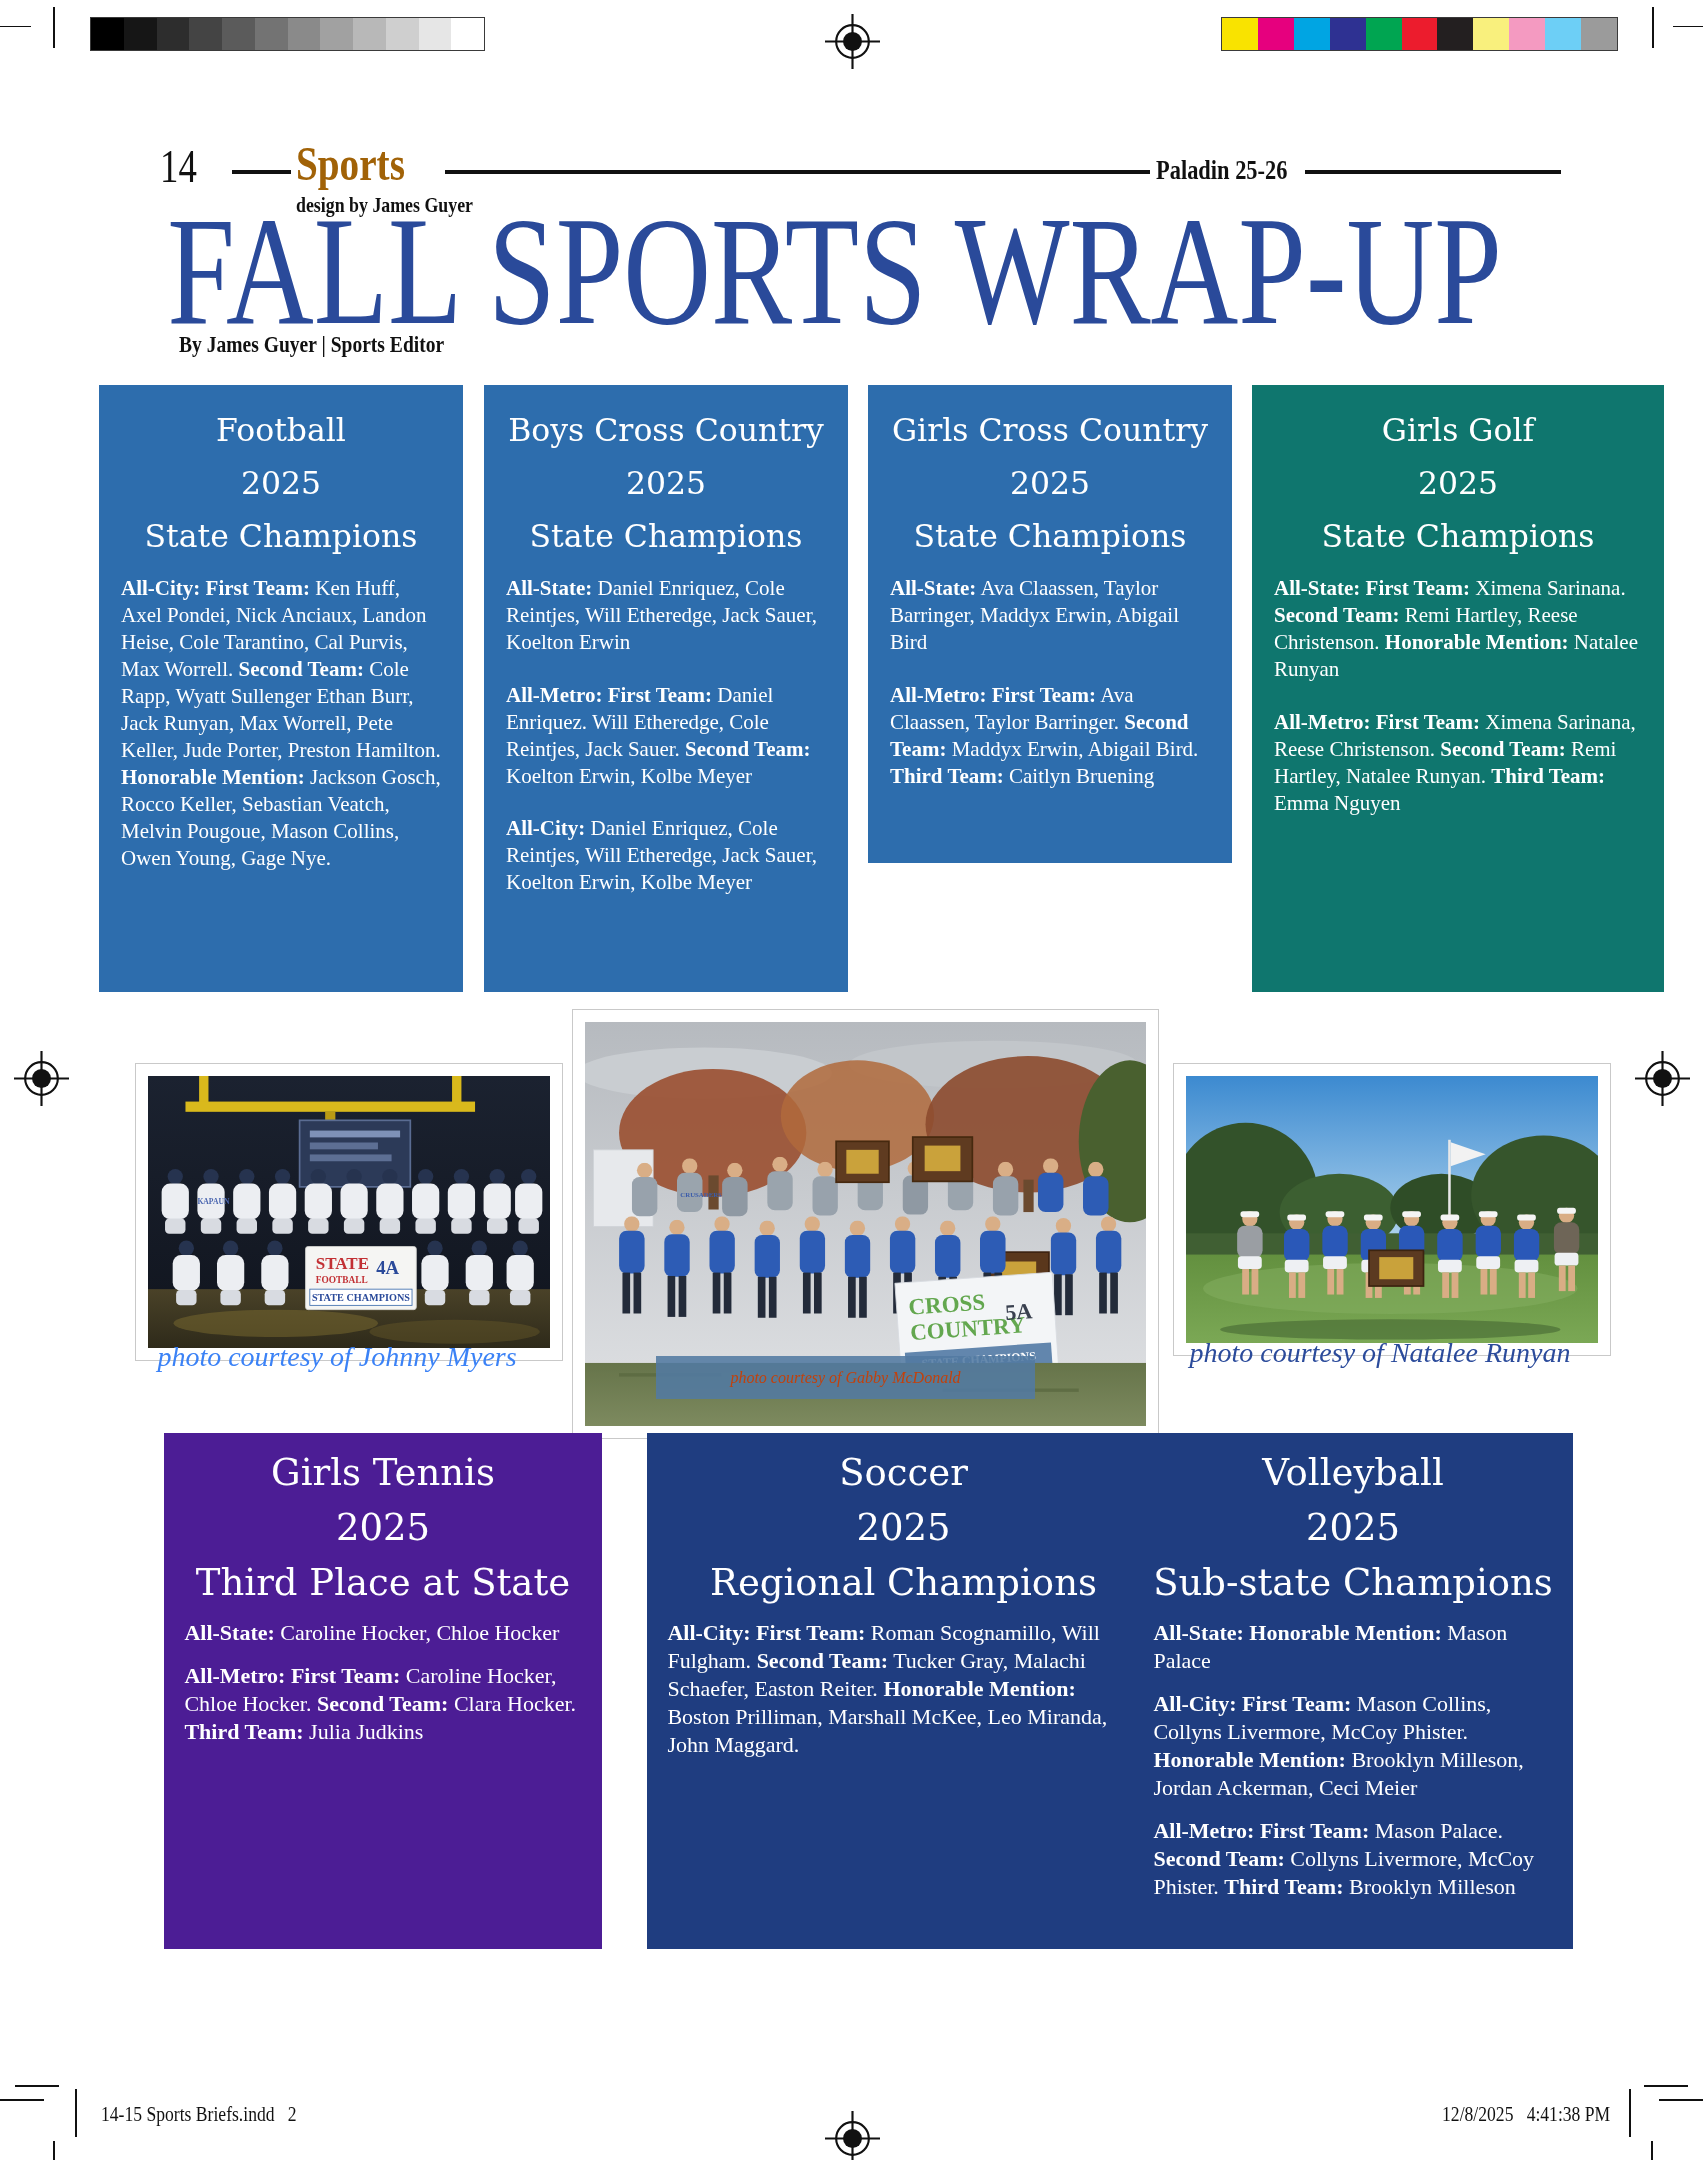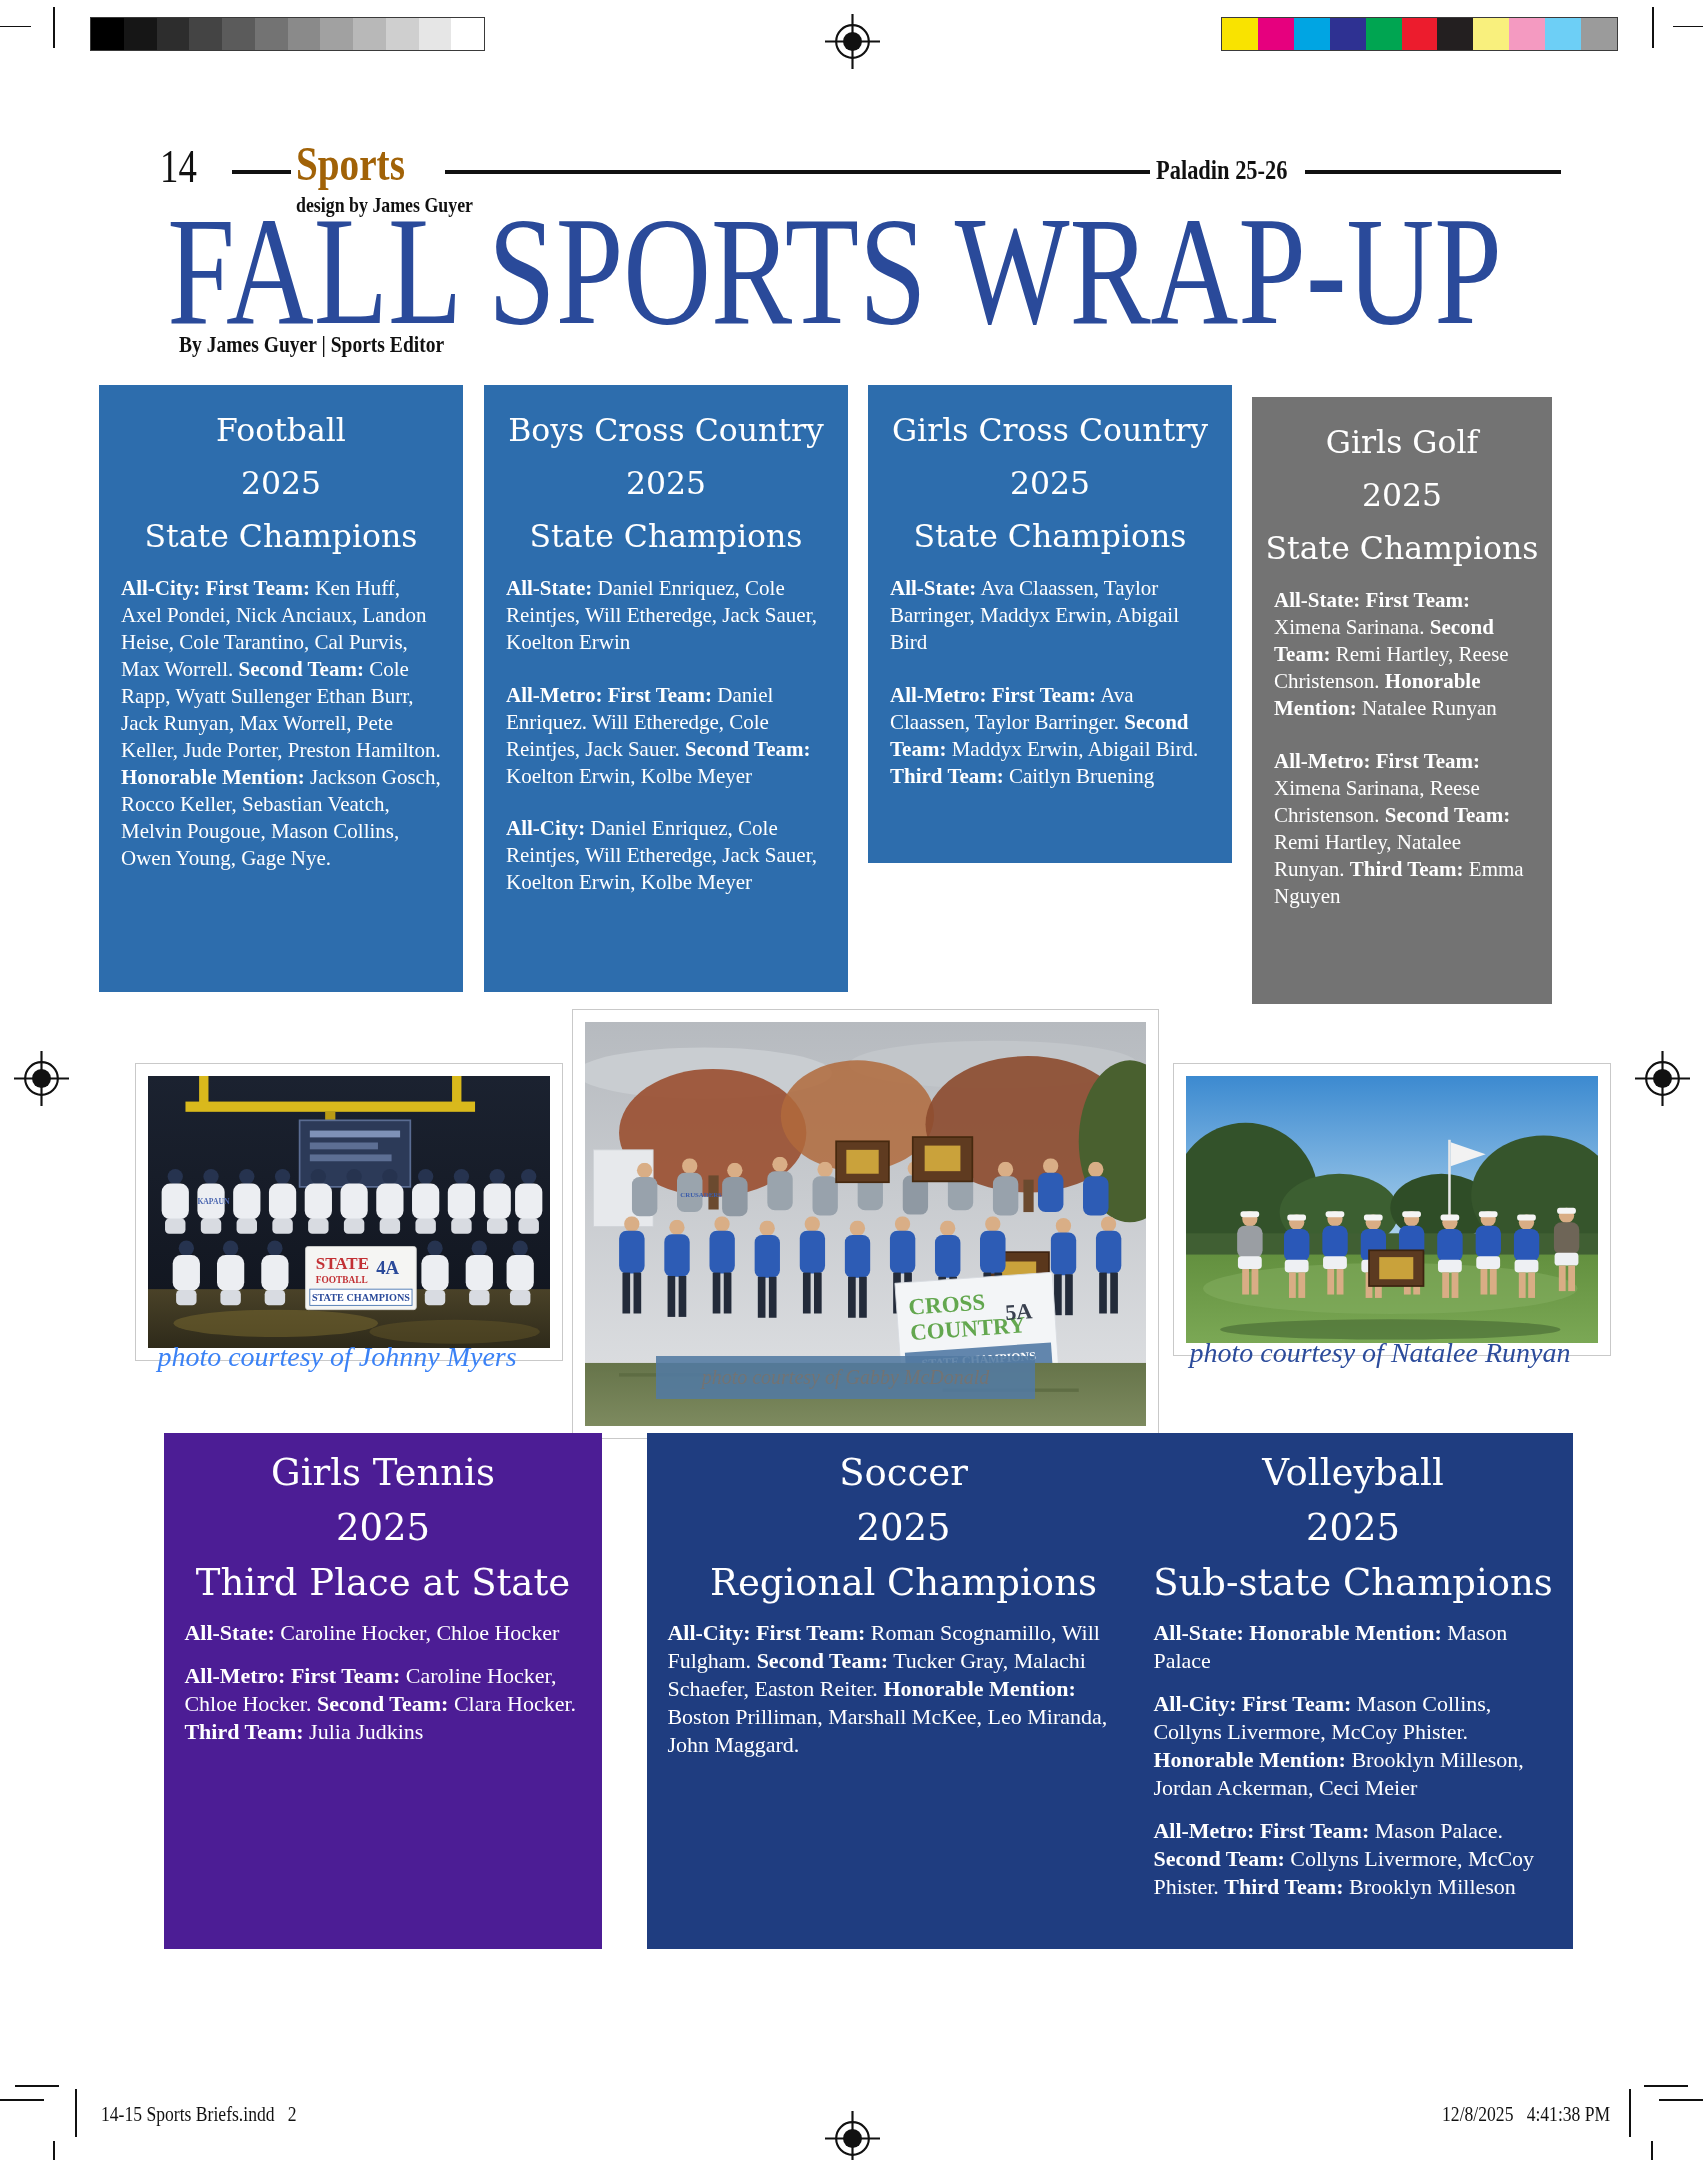--- a/index.html
+++ b/index.html
@@ -23,21 +23,21 @@
   .nb .btitle{font-size:37px;line-height:55px;margin-top:12px;}
   .bbody{font-family:"Liberation Serif",serif;text-align:left;}
   .tb .bbody{font-size:21px;line-height:27px;margin:12px 22px 0 22px;}
   .nb .bbody{font-size:22px;line-height:28px;margin:8.5px 20.4px 0 20.4px;}
   .tb .bbody p{margin:0 0 25.6px 0;}
   .nb .bbody p{margin:0 0 15.3px 0;}
   .photo{position:absolute;margin:0;padding:12px;outline:0.9px solid #c9c9c9;}
   .photo svg{display:block;}
   .caption{position:absolute;font-style:italic;font-size:28px;text-align:center;}
   .cap-bar{position:absolute;display:flex;align-items:center;justify-content:center;
-           color:#737373;font-style:italic;font-size:20px;white-space:nowrap;}
+           color:#c2410c;font-style:italic;font-size:16px;white-space:nowrap;}
   .footer-txt{font-size:22px;color:#111;}
 </style>
 </head>
 <body>
 
 <div class="page">
 
   <div class="bar" style="left:90px;top:17px;width:395px;height:34px;">
       <div class="swatch" style="background: rgb(0, 0, 0);"></div>
       <div class="swatch" style="background: rgb(22, 22, 22);"></div>
@@ -143,21 +143,21 @@
     <div class="btitle">
         <div class="tl">Girls Cross Country</div>
         <div class="tl">2025</div>
         <div class="tl">State Champions</div>
       </div>
     <div class="bbody">
         <p><b>All-State:</b> Ava Claassen, Taylor Barringer, Maddyx Erwin, Abigail Bird</p>
         <p><b>All-Metro: First Team:</b> Ava Claassen, Taylor Barringer. <b>Second Team:</b> Maddyx Erwin, Abigail Bird. <b>Third Team:</b> Caitlyn Bruening</p>
       </div>
   </section>
-  <section class="sbox tb" style="left: 1252px; top: 397px; width: 300px; height: 607px; background: #737373;">
+  <section class="sbox tb" style="left: 1252px; top: 385px; width: 412px; height: 607px; background: #0f766e;">
     <div class="btitle">
         <div class="tl">Girls Golf</div>
         <div class="tl">2025</div>
         <div class="tl">State Champions</div>
       </div>
     <div class="bbody">
         <p><b>All-State: First Team:</b> Ximena Sarinana. <b>Second Team:</b> Remi Hartley, Reese Christenson. <b>Honorable Mention:</b> Natalee Runyan</p>
         <p><b>All-Metro: First Team:</b> Ximena Sarinana, Reese Christenson. <b>Second Team:</b> Remi Hartley, Natalee Runyan. <b>Third Team:</b> Emma Nguyen</p>
       </div>
   </section>

